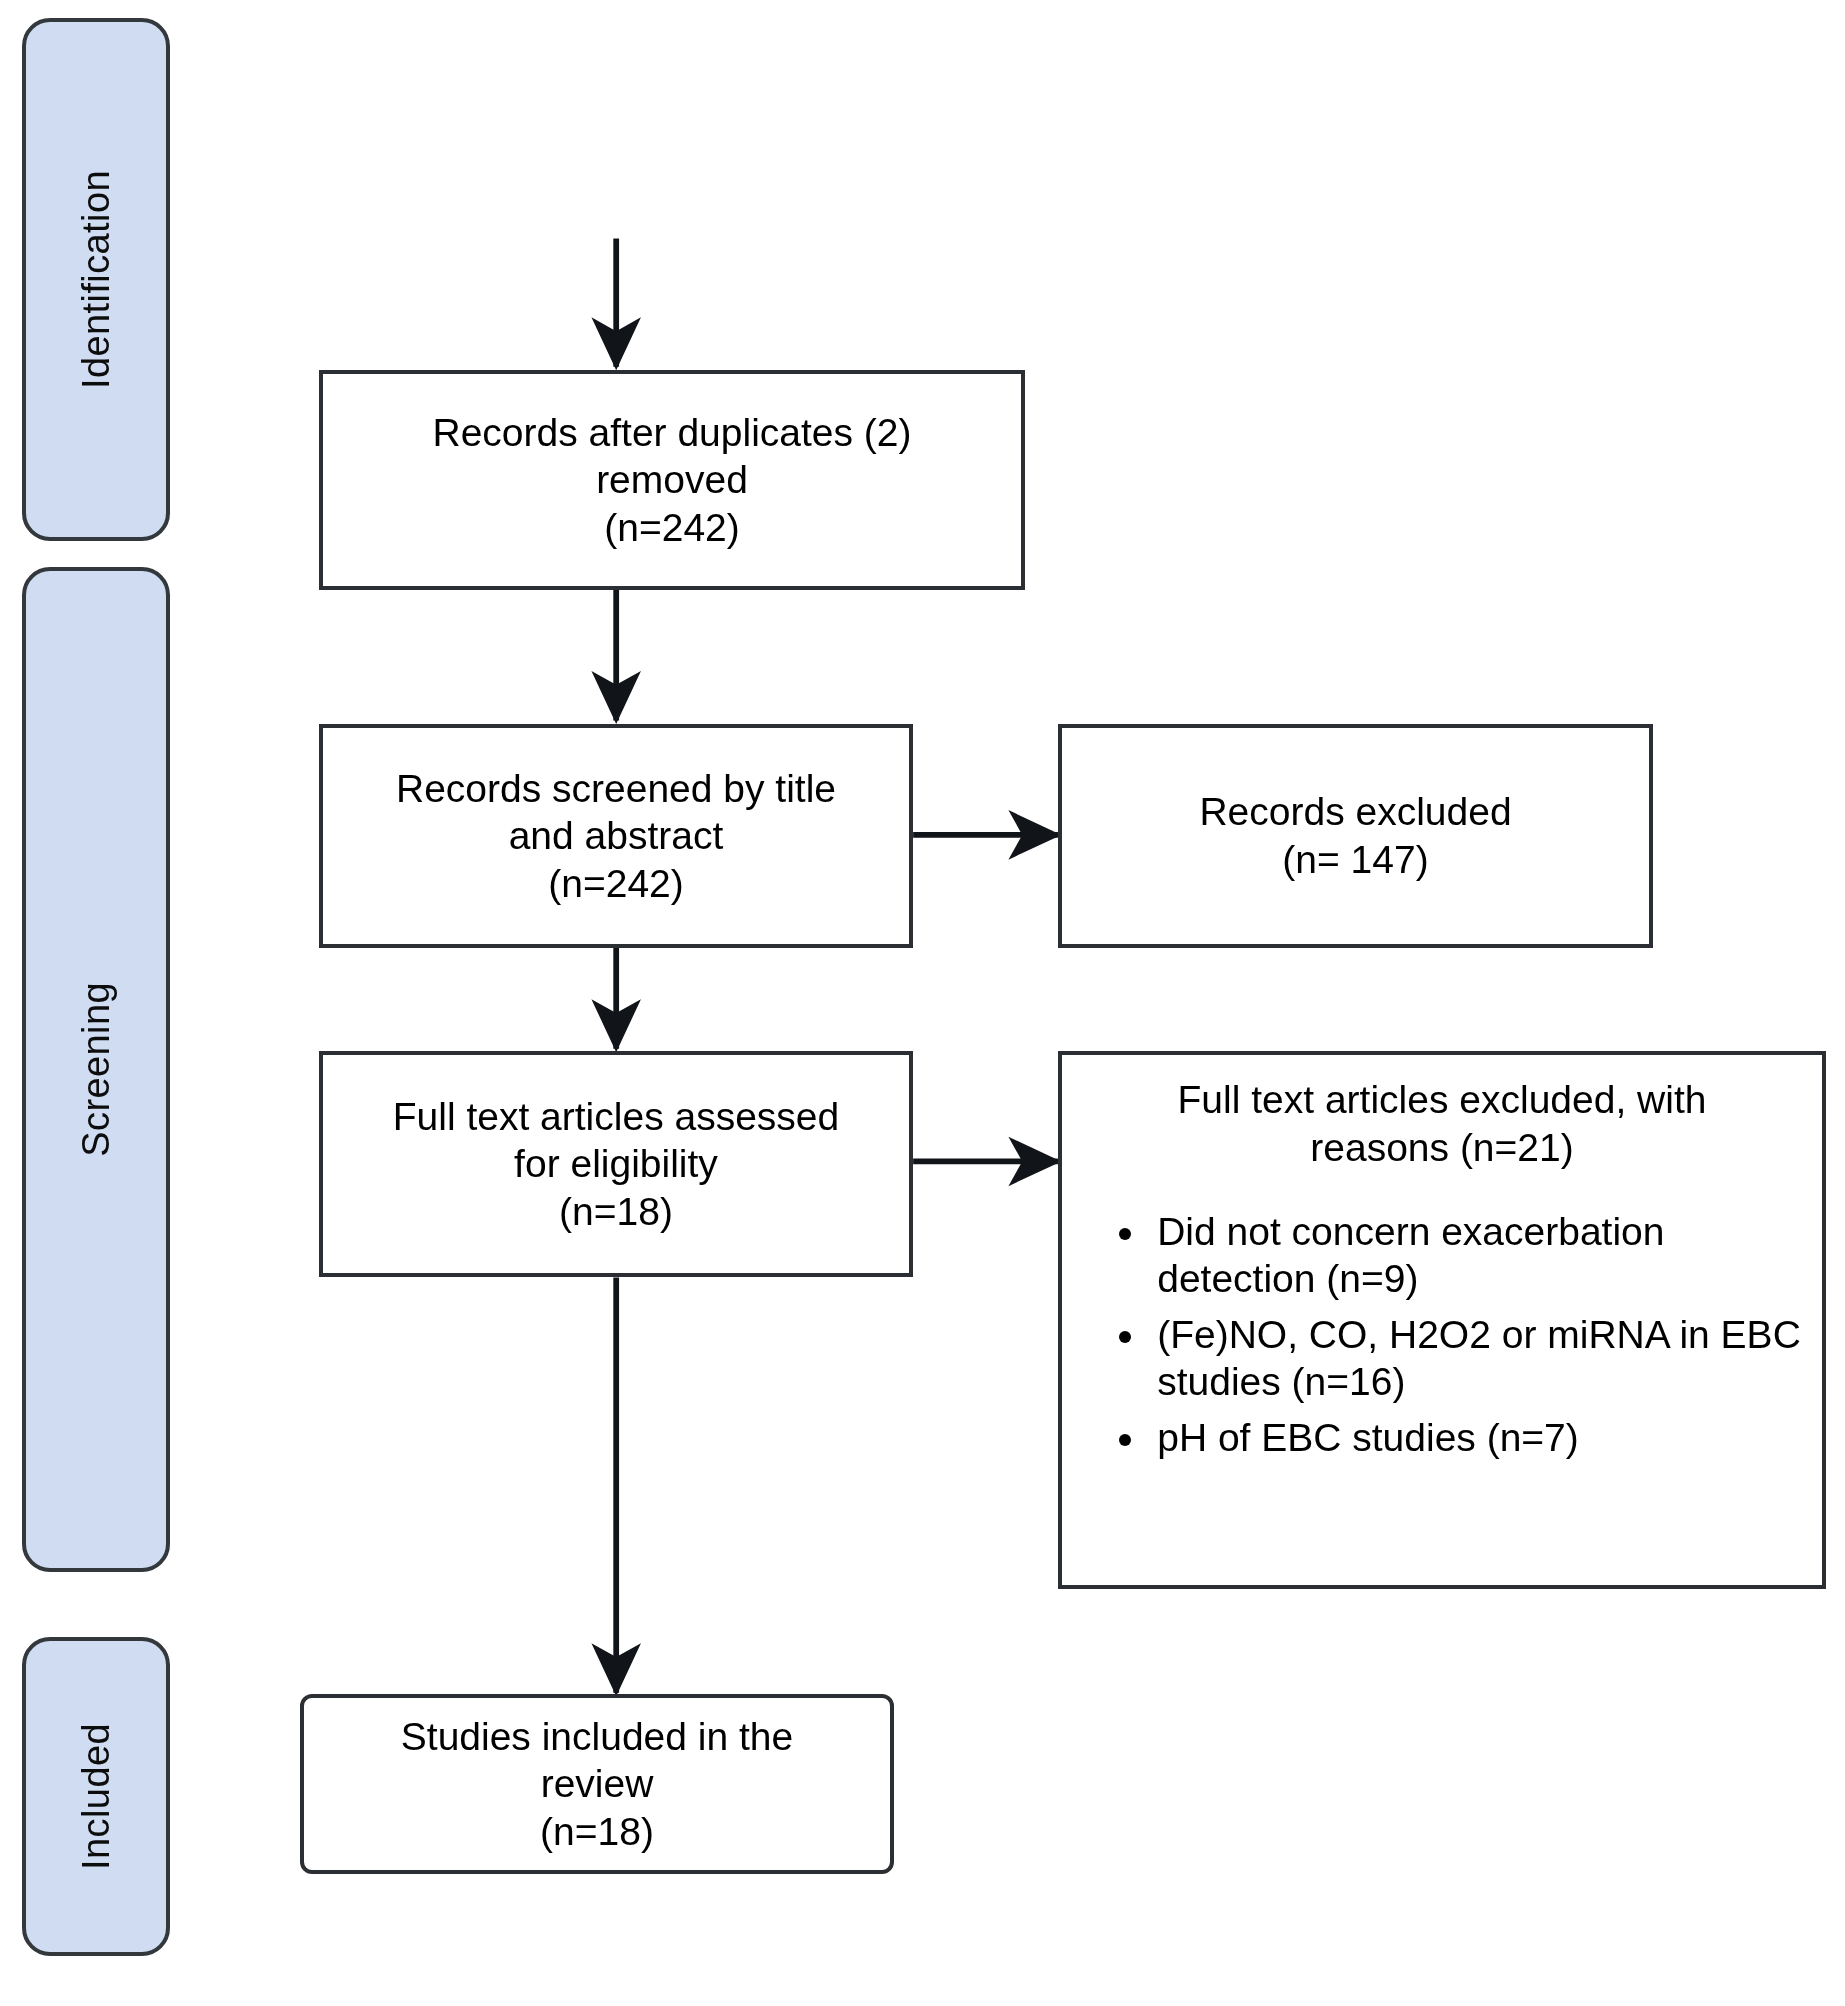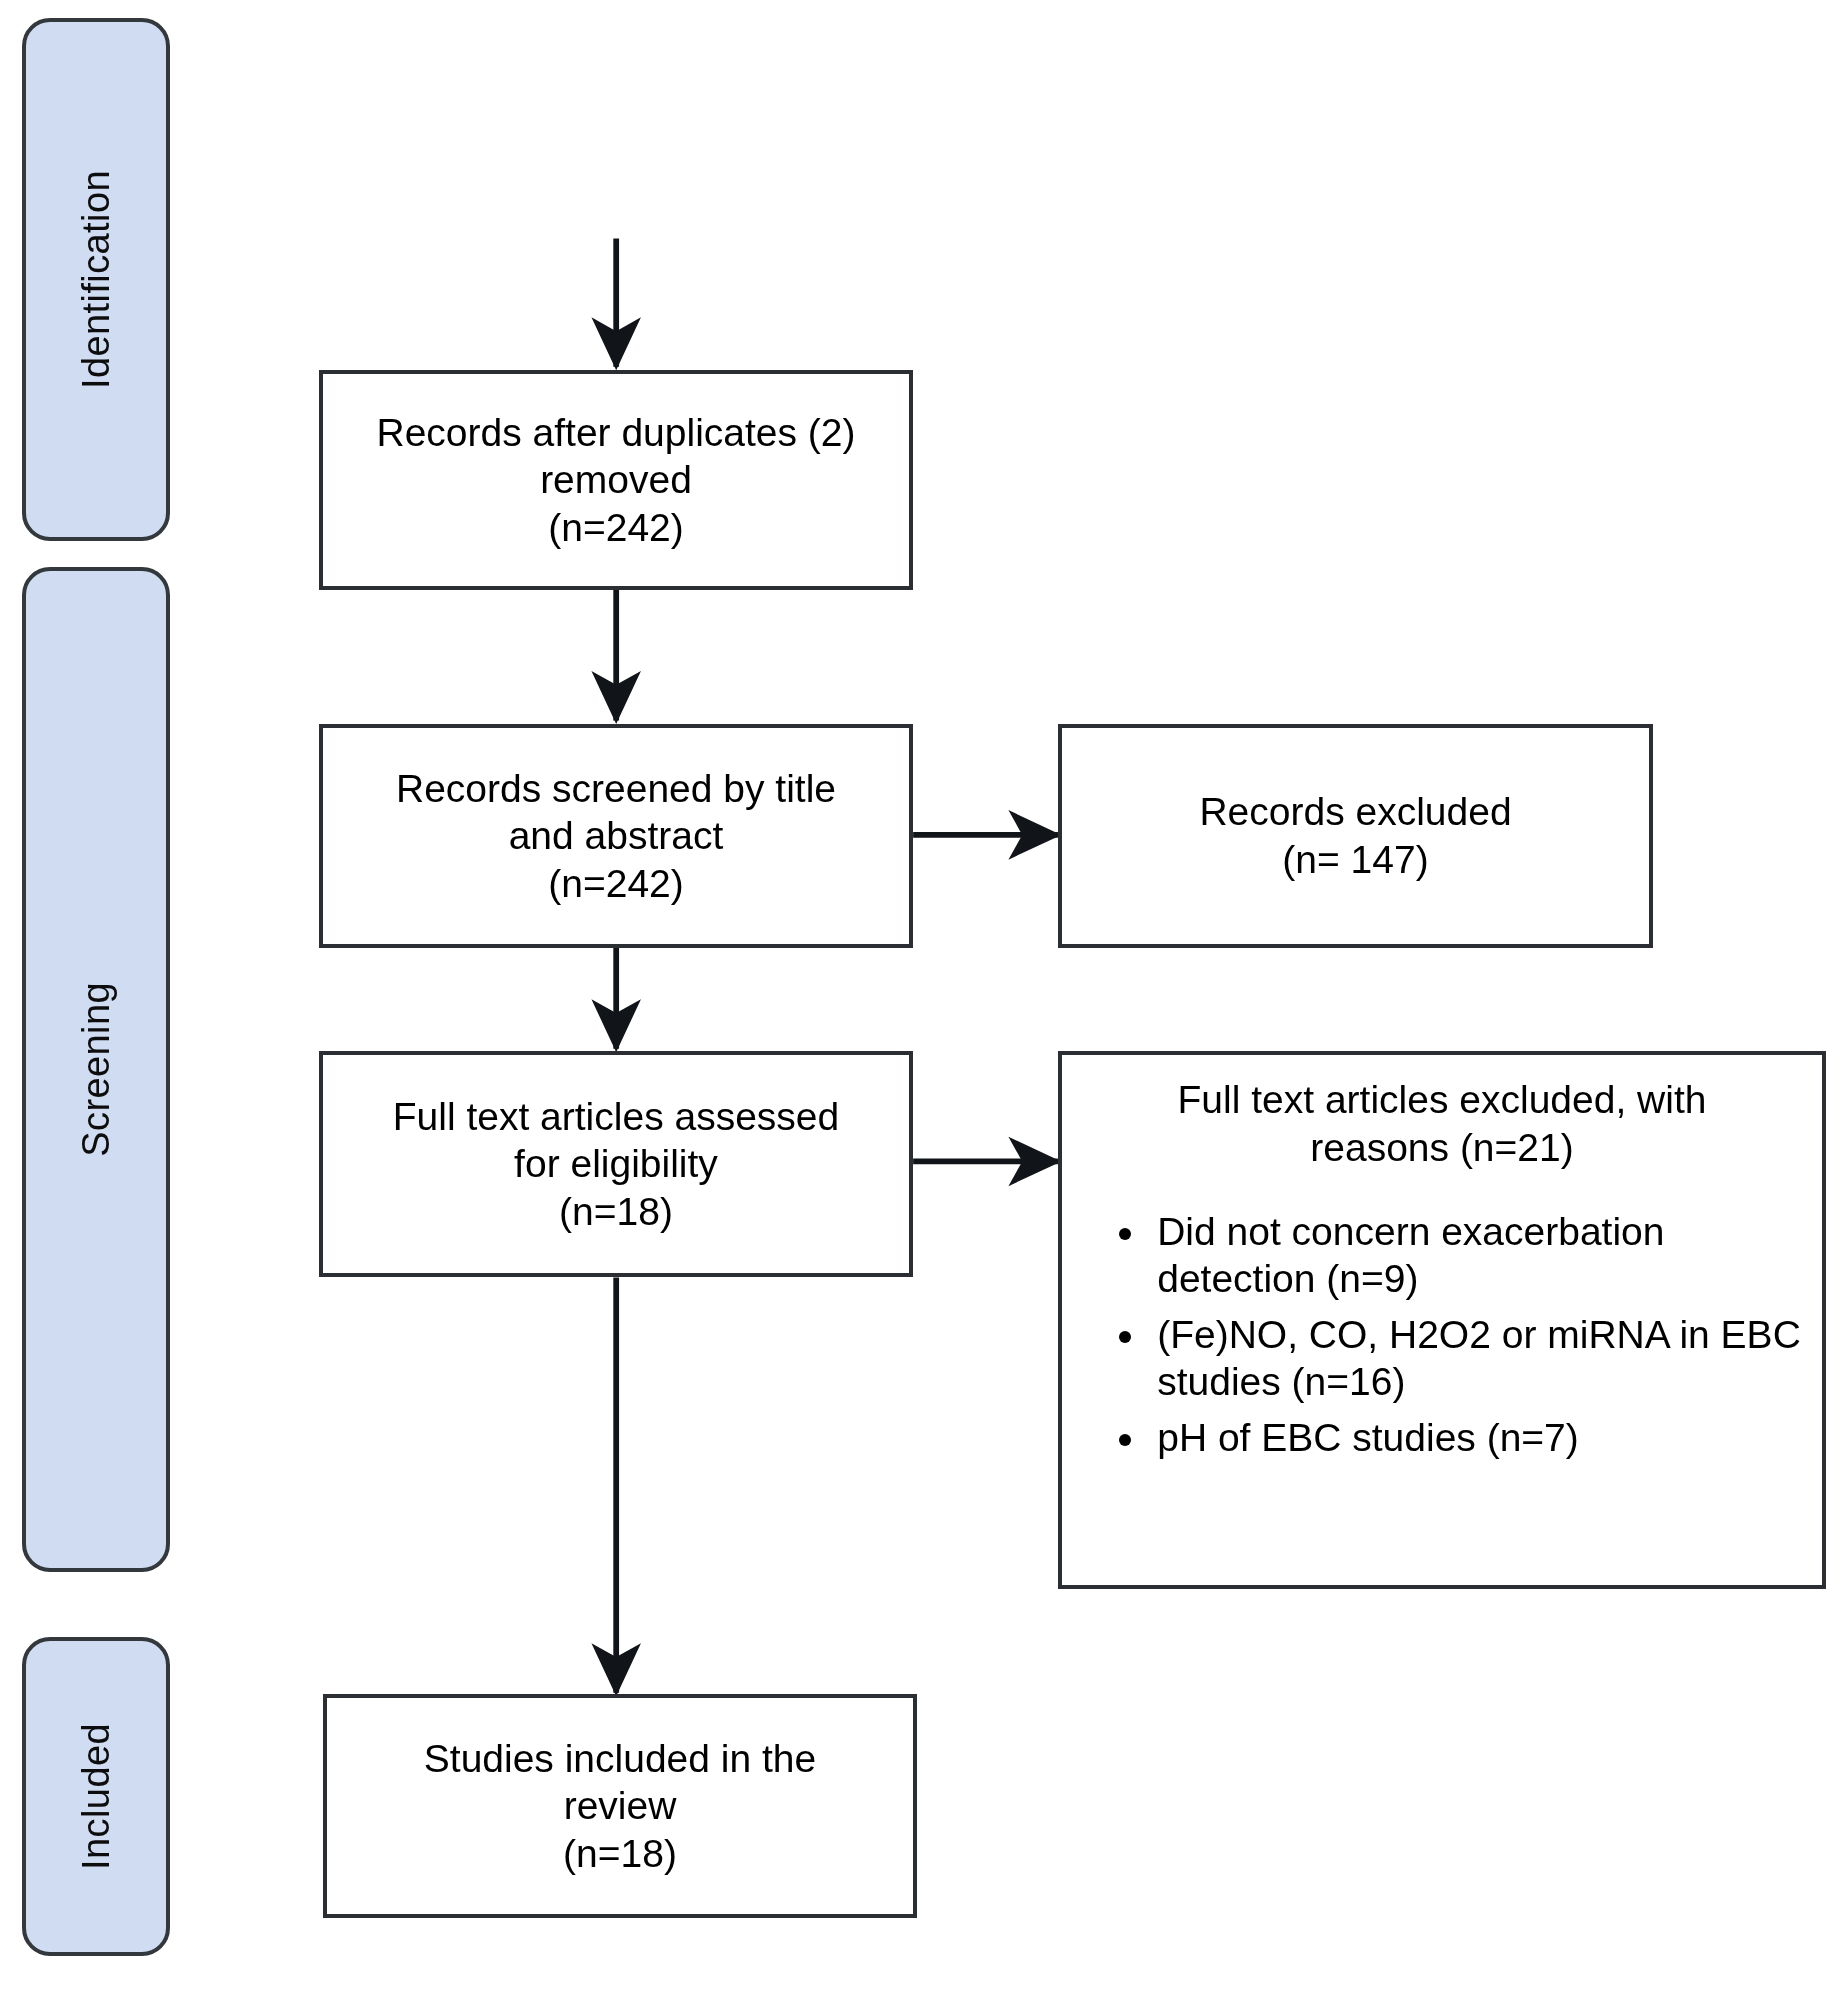--- a/index.html
+++ b/index.html
@@ -128,21 +128,21 @@
 
   <div class="stage-pill" style="left:22px; top:567px; width:148px; height:1005px;">
     <span class="stage-label">Screening</span>
   </div>
 
   <div class="stage-pill" style="left:22px; top:1637px; width:148px; height:319px;">
     <span class="stage-label">Included</span>
   </div>
 
 
-  <div class="flow-box" style="left:319px; top:370px; width:594px; height:220px;">
+  <div class="flow-box" style="left:319px; top:370px; width:706px; height:220px;">
     <div class="box-text">Records after duplicates (2)
 removed
 (n=242)</div>
   </div>
 
   <div class="flow-box" style="left:319px; top:724px; width:594px; height:224px;">
     <div class="box-text">Records screened by title
 and abstract
 (n=242)</div>
   </div>
@@ -163,20 +163,20 @@
       <div class="excl-heading">Full text articles excluded, with
 reasons (n=21)</div>
       <ul class="excl-list">
         <li>Did not concern exacerbation detection (n=9)</li>
         <li>(Fe)NO, CO, H2O2 or miRNA in EBC studies (n=16)</li>
         <li>pH of EBC studies (n=7)</li>
       </ul>
     </div>
   </div>
 
-  <div class="flow-box" style="left:323px; top:1694px; width:594px; height:224px;">
+  <div class="flow-box" style="left:300px; top:1694px; width:594px; height:180px;border-radius:12px;">
     <div class="box-text">Studies included in the
 review
 (n=18)</div>
   </div>
 
 </div>
 
 
 </body></html>

